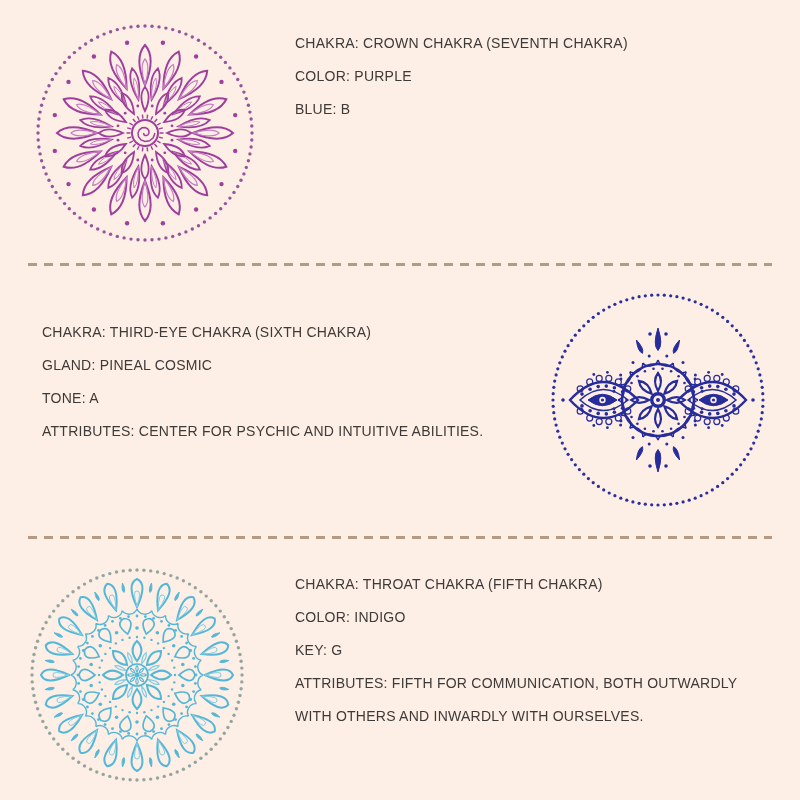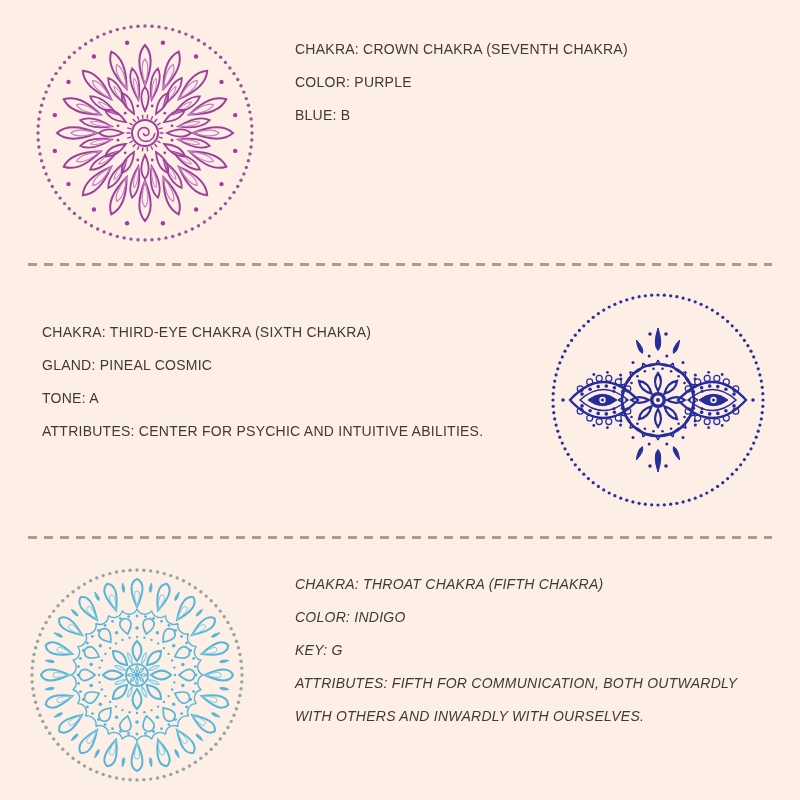--- a/index.html
+++ b/index.html
@@ -3,23 +3,23 @@
 <meta charset="utf-8">
 <style>
   html,body{margin:0;padding:0;}
   body{width:800px;height:800px;overflow:hidden;font-family:"Liberation Sans",sans-serif;}
   .page{position:relative;width:800px;height:800px;background:var(--bg,#fdeee6);}
   .txt{position:absolute;font-size:14px;line-height:33px;letter-spacing:0.25px;color:var(--text,#3e3a37);}
   .txt p{margin:0;}
   .art{position:absolute;}
   .divider{position:absolute;left:28px;width:744px;height:3px;
            background:repeating-linear-gradient(90deg,var(--divider,#b49a85) 0 9px,transparent 9px 16px);}
-  #txt-crown{left:295px;top:33px;width:482px;}
+  #txt-crown{left:295px;top:27px;width:482px;}
   #txt-third-eye{left:42px;top:316px;width:520px;}
-  #txt-throat{left:295px;top:568px;width:482px;font-style:italic;}
+  #txt-throat{left:295px;top:568px;width:482px;}
   #art-crown{left:25px;top:13px;width:240px;height:240px;}
   #art-third-eye{left:543px;top:285px;width:230px;height:230px;}
   #art-throat{left:22px;top:560px;width:230px;height:230px;}
   #divider-1{top:263px;}
   #divider-2{top:536px;}
 </style>
 </head>
 <body>
 
 <div class="page" style="--bg: #fdeee6; --text: #3e3a37; --divider: #b49a85;">

